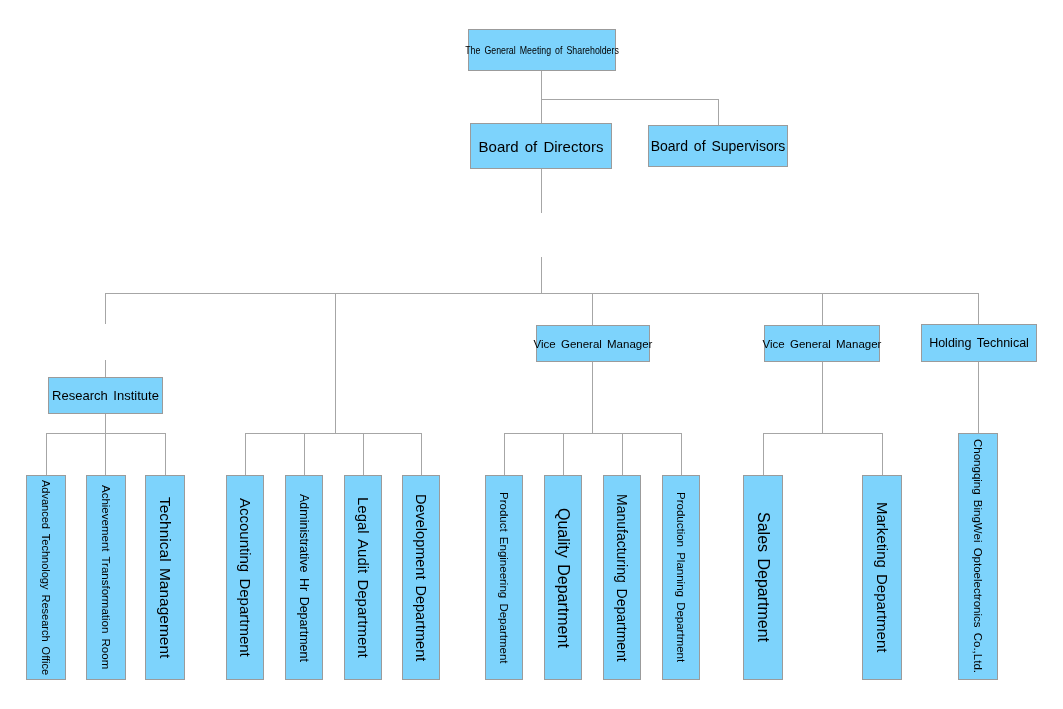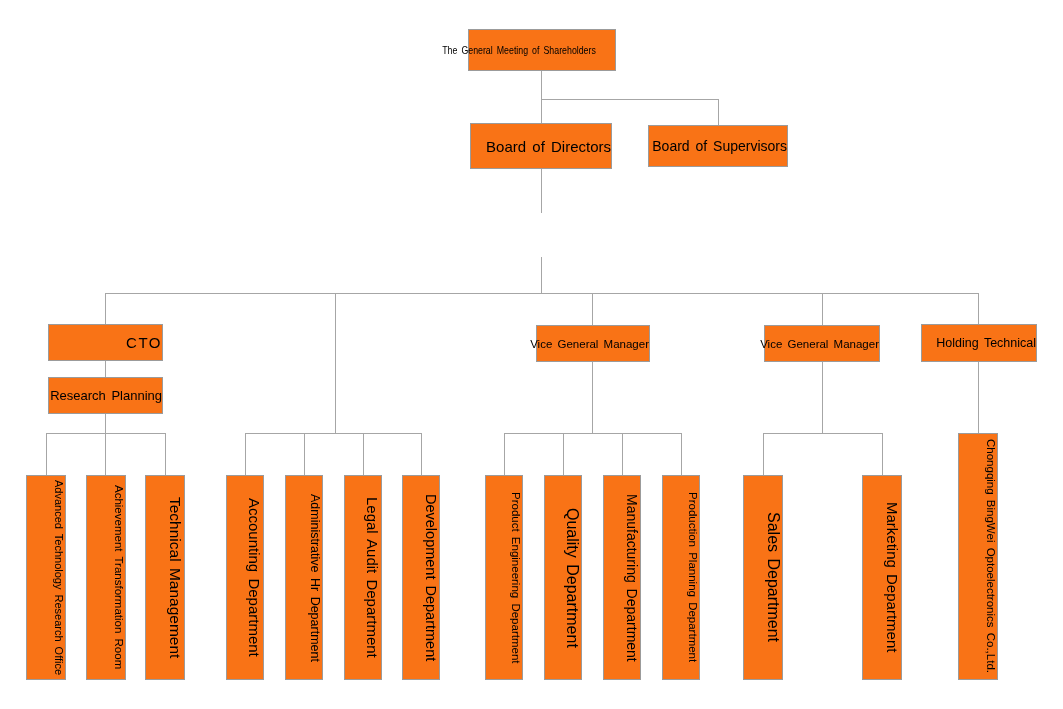--- a/index.html
+++ b/index.html
@@ -1,19 +1,19 @@
 <!DOCTYPE html>
 <html><head>
 <meta charset="utf-8">
 <style>
   html,body{margin:0;padding:0;background:#ffffff;}
   .stage{position:relative;width:1063px;height:709px;background:#ffffff;
          font-family:"Liberation Sans",sans-serif;color:#000;overflow:hidden;}
-  .node{position:absolute;box-sizing:border-box;border:1px solid #9b9b9b;background:#f97316;
-        display:flex;align-items:center;justify-content:flex-end;white-space:nowrap;
+  .node{position:absolute;box-sizing:border-box;border:1px solid #9b9b9b;background:#7dd3fc;
+        display:flex;align-items:center;justify-content:center;white-space:nowrap;
         word-spacing:2px;z-index:2;}
   .node > span{display:block;}
   .vnode > span{writing-mode:vertical-rl;text-orientation:mixed;white-space:nowrap;}
   .hl,.vl{position:absolute;background:#a6a6a6;z-index:1;}
   .hl{height:1px;}
   .vl{width:1px;}
   .condensed{transform:scaleX(0.8);transform-origin:center center;}
 </style>
 </head>
 <body>
@@ -59,25 +59,22 @@
   </div>
 
   <div class="node" style="left:648px;top:125px;width:140px;height:42px;font-size:14px">
     <span>Board of Supervisors</span>
   </div>
   <div class="node" style="left:470px;top:123px;width:142px;height:46px;font-size:15px">
     <span>Board of Directors</span>
   </div>
 
 
-  <div class="node" style="left:48px;top:324px;width:115px;height:37px;font-size:15px;letter-spacing:1.5px">
-    <span>CTO</span>
-  </div>
   <div class="node" style="left:48px;top:377px;width:115px;height:37px;font-size:13px">
-    <span>Research Planning</span>
+    <span>Research Institute</span>
   </div>
   <div class="node" style="left:536px;top:325px;width:114px;height:37px;font-size:11.5px">
     <span>Vice General Manager</span>
   </div>
   <div class="node" style="left:764px;top:325px;width:116px;height:37px;font-size:11.5px">
     <span>Vice General Manager</span>
   </div>
   <div class="node" style="left:921px;top:324px;width:116px;height:38px;font-size:12.5px">
     <span>Holding Technical</span>
   </div>

